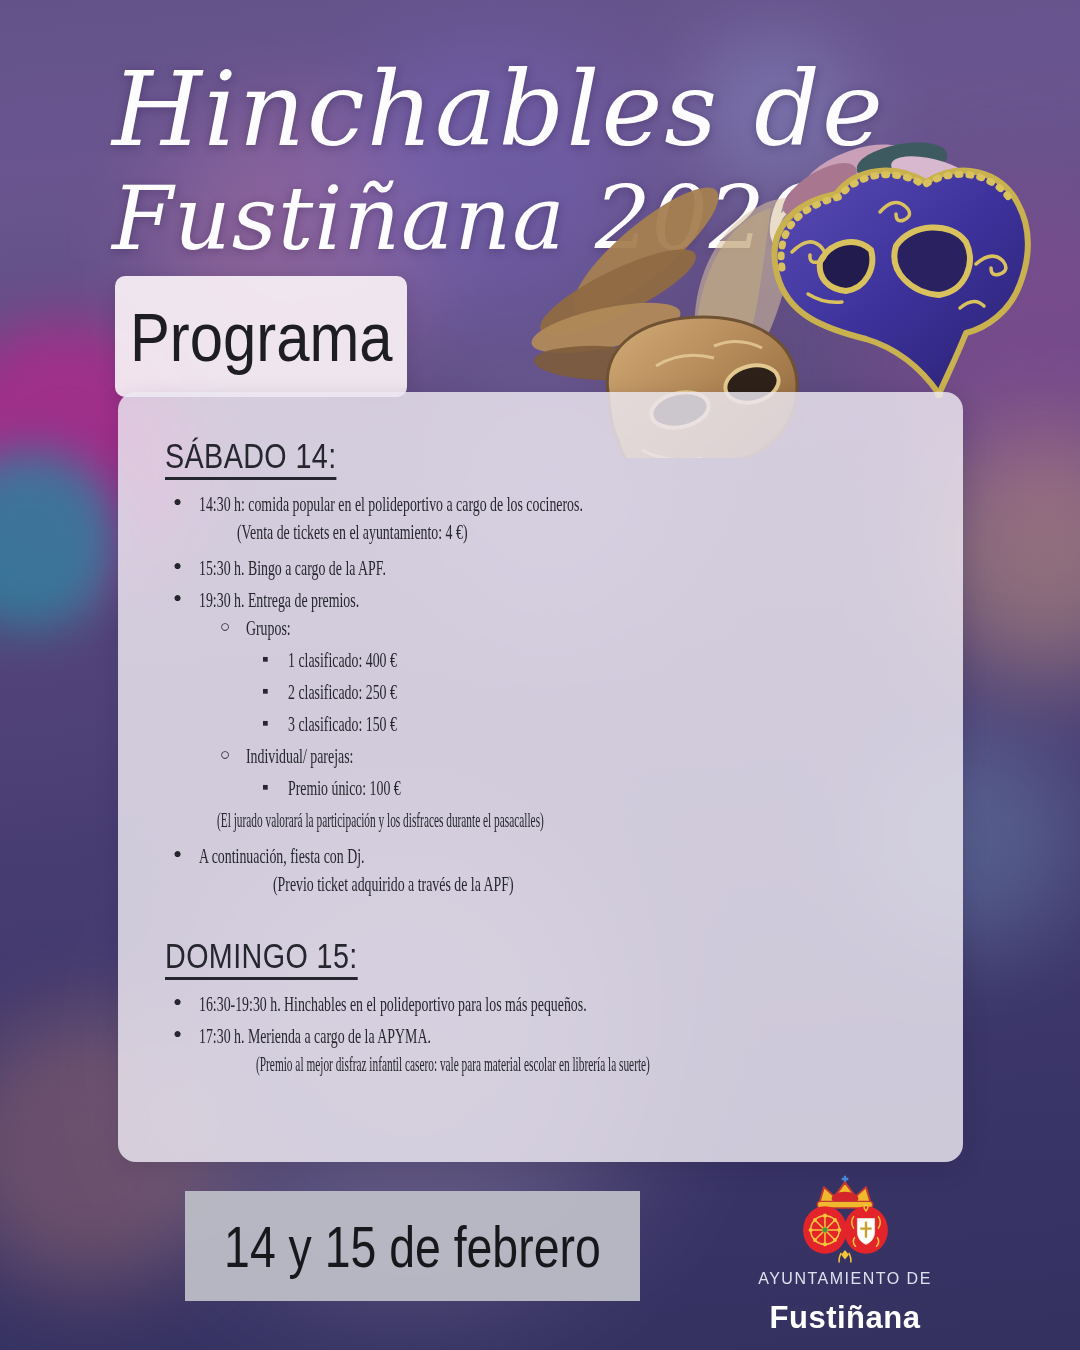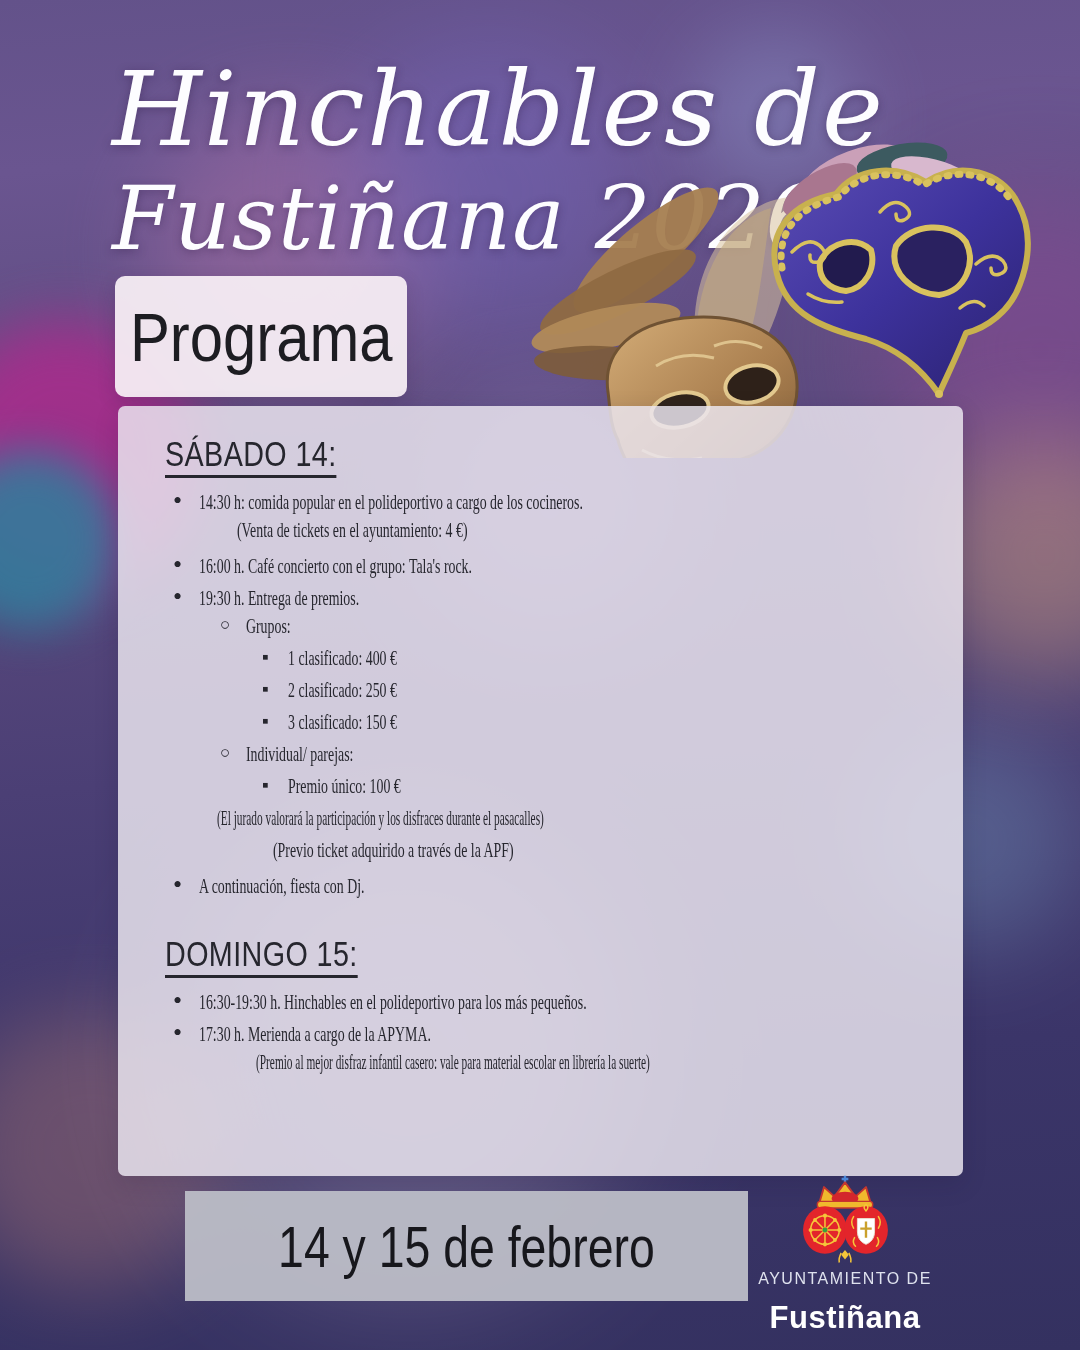--- a/index.html
+++ b/index.html
@@ -29,24 +29,24 @@
   .title .l2 { font-size:88px;  line-height:1.0; letter-spacing:1px; margin-top:14px; }
 
   .masks { position:absolute; left:528px; top:128px; width:510px; height:330px; }
 
   .programa-box { position:absolute; left:115px; top:276px; width:292px; height:121px;
     background:rgba(246,238,244,.94); border-radius:10px;
     display:flex; align-items:center; justify-content:center;
     box-shadow:0 6px 18px rgba(40,20,60,.18); }
   .programa-box span { font-size:68px; color:#1d1d22; transform:scaleX(.88); white-space:nowrap; }
 
-  .panel { position:absolute; left:118px; top:406px; width:845px; height:770px;
-    background:rgba(235,230,240,.84); border-radius:7px;
+  .panel { position:absolute; left:118px; top:392px; width:845px; height:770px;
+    background:rgba(235,230,240,.84); border-radius:18px;
     box-shadow:0 8px 24px rgba(30,20,50,.15);
-    padding:28px 0 0 47px; box-sizing:border-box; color:#26262e; }
+    padding:44px 0 0 47px; box-sizing:border-box; color:#26262e; }
 
   .sec-heading { display:inline-block; font-size:35px; letter-spacing:.5px;
     border-bottom:3px solid #26262e; padding-bottom:1px; margin-bottom:8px;
     transform:scaleX(.82); transform-origin:0 50%; white-space:nowrap; }
   .sec { margin-bottom:0; }
   .sec + .sec { margin-top:32px; }
 
   .line { display:flex; align-items:baseline; height:32px; font-size:21px;font-family:Liberation Serif, serif; }
   .mk { flex:none; width:26px; }
   .mk1::before { content:"•"; font-size:26px; }
@@ -55,21 +55,21 @@
   .txt { display:inline-block; white-space:nowrap; transform:scaleX(.66); transform-origin:0 70%; }
   .txt.tight { transform:scaleX(.54); }
   .ml-l1 { margin-left:8px; }
   .ml-l2 { margin-left:55px; }
   .ml-l3 { margin-left:97px; }
   .ml-n1 { margin-left:72px; }
   .ml-n2 { margin-left:52px; }
   .ml-n3 { margin-left:108px; }
   .ml-n4 { margin-left:91px; }
 
-  .date-banner { position:absolute; left:185px; top:1191px; width:563px; height:110px;
+  .date-banner { position:absolute; left:185px; top:1191px; width:455px; height:110px;
     background:rgba(186,187,198,.96); display:flex; align-items:center; justify-content:center; }
   .date-banner span { font-size:58px; color:#17171c; transform:scaleX(.8); white-space:nowrap; }
 
   .logo { position:absolute; left:755px; top:1172px; width:180px; text-align:center; }
   .logo .crest { width:124px; height:96px; margin:0 auto; }
   .logo .l1 { font-size:16px; letter-spacing:1.5px; color:#dfe2ee; margin-top:2px; }
   .logo .l2 { font-size:31px; font-weight:bold; color:#ffffff; letter-spacing:.5px; margin-top:12px; }
 </style>
 </head>
 <body>
@@ -154,21 +154,21 @@
       <div class="sec-heading">SÁBADO 14:</div>
       <div class="line">
           <span class="mk mk1 ml-l1"></span>
           <span class="txt">14:30 h: comida popular en el polideportivo a cargo de los cocineros.</span>
         </div>
       <div class="line">
           <span class="txt ml-n1">(Venta de tickets en el ayuntamiento: 4 €)</span>
         </div>
       <div class="line">
           <span class="mk mk1 ml-l1"></span>
-          <span class="txt">16:00 h. Café concierto con el grupo: Tala's rock.</span>
+          <span class="txt">15:30 h. Bingo a cargo de la APF.</span>
         </div>
       <div class="line">
           <span class="mk mk1 ml-l1"></span>
           <span class="txt">19:30 h. Entrega de premios.</span>
         </div>
       <div class="line">
           <span class="mk mk2 ml-l2"></span>
           <span class="txt">Grupos:</span>
         </div>
       <div class="line">
@@ -188,25 +188,25 @@
           <span class="txt">Individual/ parejas:</span>
         </div>
       <div class="line">
           <span class="mk mk3 ml-l3"></span>
           <span class="txt">Premio único: 100 €</span>
         </div>
       <div class="line">
           <span class="txt tight ml-n2">(El jurado valorará la participación y los disfraces durante el pasacalles)</span>
         </div>
       <div class="line">
+          <span class="mk mk1 ml-l1"></span>
+          <span class="txt">A continuación, fiesta con Dj.</span>
+        </div>
+      <div class="line">
           <span class="txt ml-n3">(Previo ticket adquirido a través de la APF)</span>
-        </div>
-      <div class="line">
-          <span class="mk mk1 ml-l1"></span>
-          <span class="txt">A continuación, fiesta con Dj.</span>
         </div>
     </div>
 
     <div class="sec">
       <div class="sec-heading">DOMINGO 15:</div>
       <div class="line">
           <span class="mk mk1 ml-l1"></span>
           <span class="txt">16:30-19:30 h. Hinchables en el polideportivo para los más pequeños.</span>
         </div>
       <div class="line">

